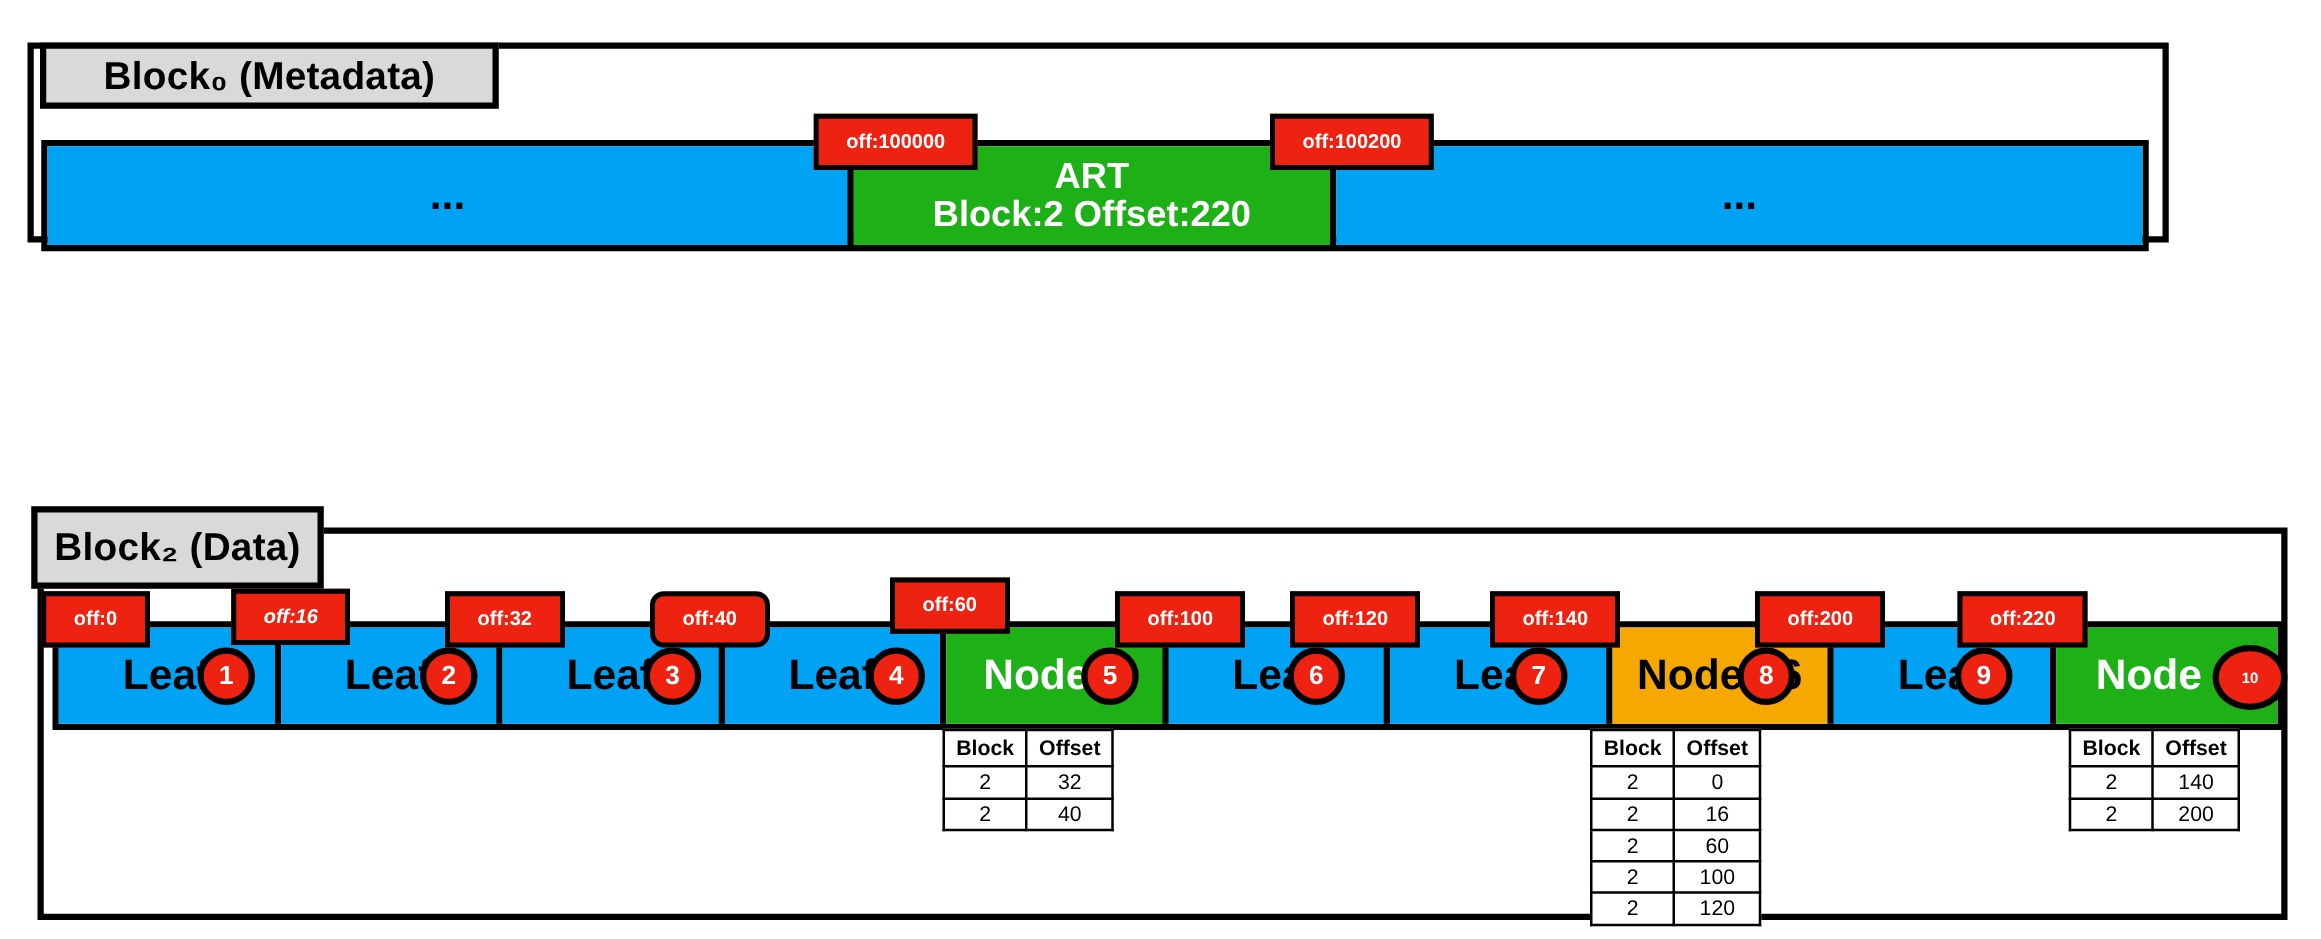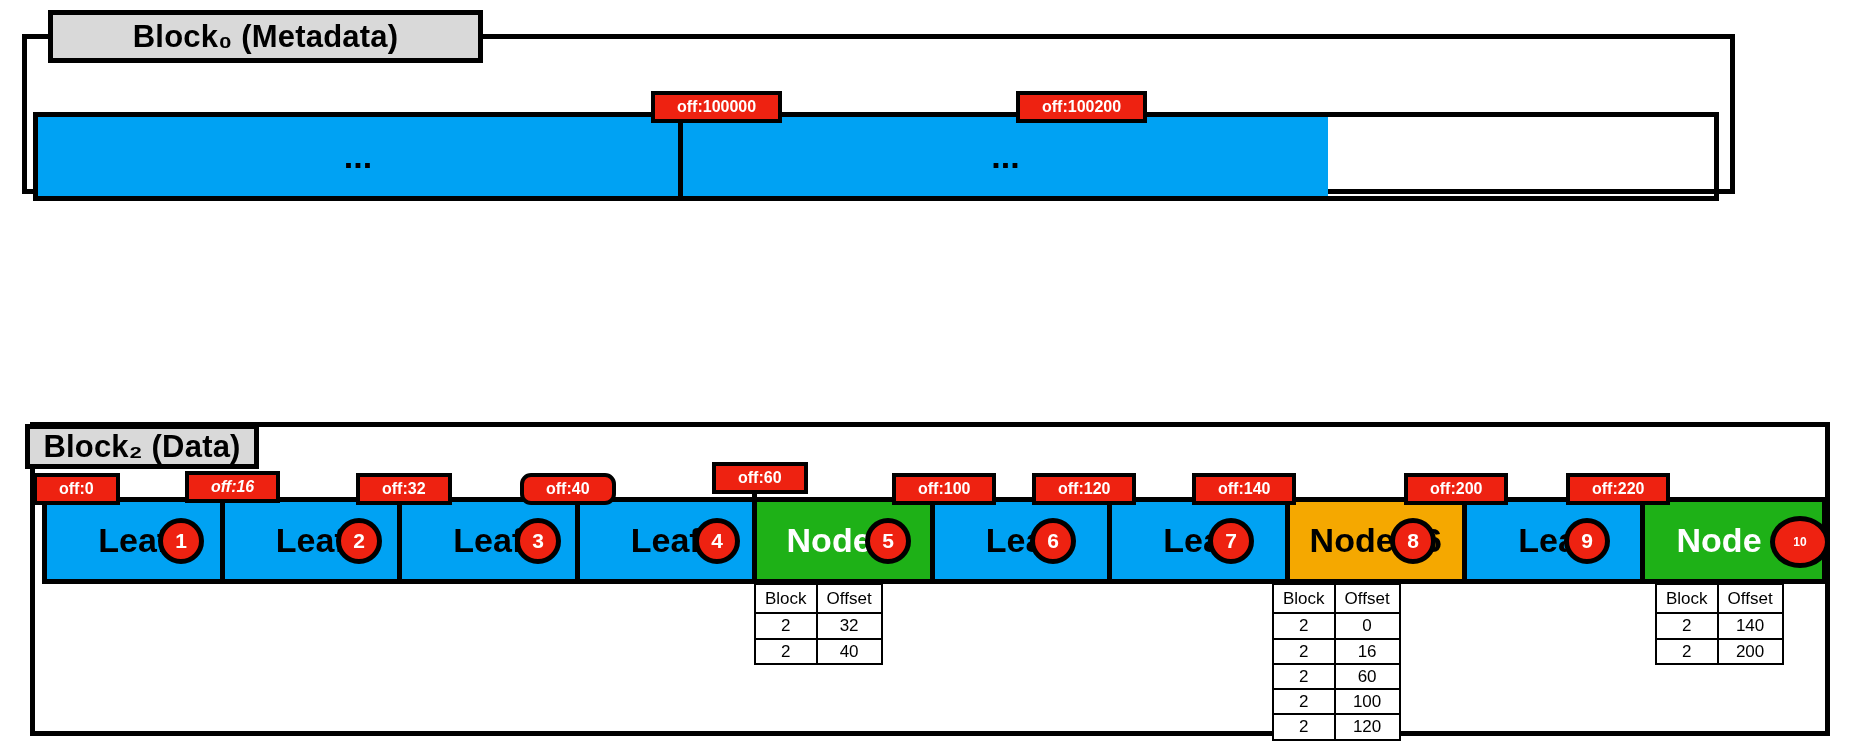--- a/index.html
+++ b/index.html
@@ -46,70 +46,76 @@
     display:flex;align-items:center;justify-content:center;
     width:46px;height:46px;box-sizing:border-box;z-index:7;
   }
   .badge.wide{width:56px;font-size:12px;}
 
   
   .offset-flag{
     position:absolute;background:#ee2211;border:4px solid #000;box-sizing:border-box;
     color:#fff;font-size:16px;font-weight:bold;
     display:flex;align-items:center;justify-content:center;
-    height:32px;padding:0 22px;white-space:nowrap;z-index:8;
+    height:45px;padding:0 22px;white-space:nowrap;z-index:8;
   }
 
   
   .tick{position:absolute;background:#000;z-index:5;}
 
   
   .ptable{
     position:absolute;border-collapse:collapse;background:#fff;z-index:9;
     font-size:17px;color:#000;
   }
   .ptable td,.ptable th{
     border:2px solid #000;text-align:center;font-weight:normal;
     padding:1px 9px;line-height:1.25;
   }
-  .ptable th{font-weight:normal;padding:3px 9px;}
+  .ptable th{font-weight:bold;padding:3px 9px;}
 </style>
 </head>
 <body>
 
 <div class="stage">
 
   <div class="block-frame" style="left:22px;top:34px;width:1713px;height:160px;"></div>
 
-  <div class="block-title" style="left:32px;top:10px;width:435px;height:53px;margin-left:16px;">
+  <div class="block-title" style="left:32px;top:34px;width:367px;height:53px;">
     <span>Block₀ (Metadata)</span>
   </div>
 
   <div class="bar" style="left:33px;top:112px;width:1686px;height:89px;">
     <div class="seg blue" style="width:645px;">
       <span class="seg-label">...</span>
     </div>
+    <div class="seg green" style="width:386px;">
+      <span class="seg-label two-line">
+        <span>ART</span><br>
+        <span>Block:2 Offset:220</span>
+      </span>
+    </div>
     <div class="seg blue" style="width:645px;">
       <span class="seg-label">...</span>
     </div>
   </div>
 
   <div class="offset-flag" style="left:651px;top:91px;">
     <span>off:100000</span>
   </div>
   <div class="tick" style="left:678px;top:112px;width:5px;height:8px;"></div>
 
   <div class="offset-flag" style="left:1016px;top:91px;">
     <span>off:100200</span>
   </div>
   <div class="tick" style="left:1064px;top:112px;width:5px;height:8px;"></div>
 
   <div class="block-frame" style="left:30px;top:422px;width:1800px;height:314px;"></div>
 
-  <div class="block-title" style="left:25px;top:424px;width:234px;height:45px;">
+  <div class="block-title" style="left:25px;top:405px;width:234px;height:66px;">
     <span>Block₂ (Data)</span>
   </div>
 
   <div class="bar" style="left:42px;top:497px;width:1785px;height:87px;">
 
     <div class="seg blue" style="width:178.5px;">
       <span class="seg-label">Leaf</span>
     </div>
     <div class="seg blue" style="width:178.5px;">
       <span class="seg-label">Leaf</span>

